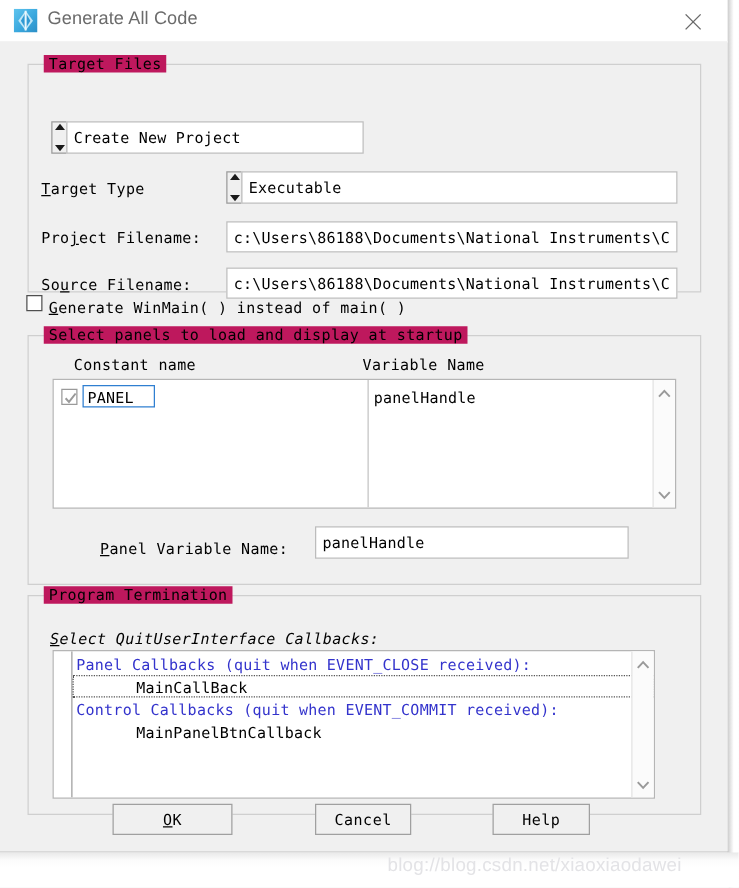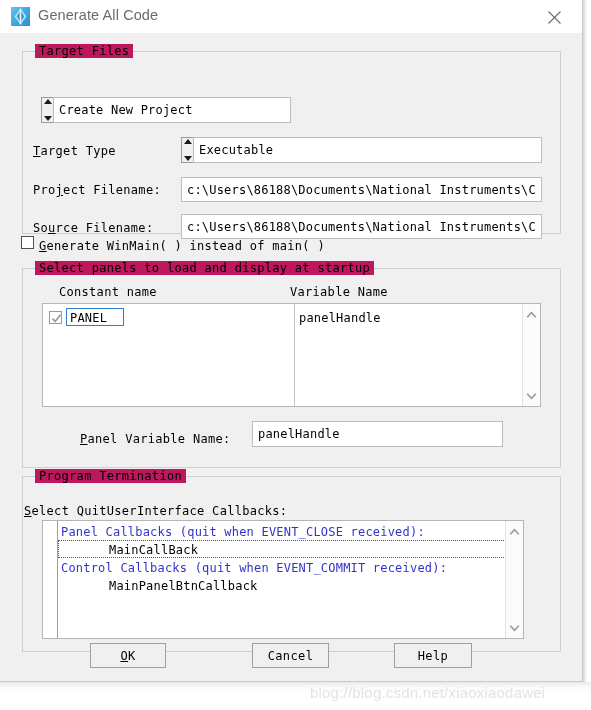--- a/index.html
+++ b/index.html
@@ -335,21 +335,21 @@
       </div>
     </div>
 
     <div class="lbl" style="left:80px; top:399px;"><span class="mn">P</span>anel Variable Name:</div>
     <div class="field" style="left:252px; top:388px; width:251px; height:26px;">panelHandle</div>
 
     <div class="group" style="left:22px; top:443px; width:539px; height:176px;">
       <div class="group-title">Program Termination</div>
     </div>
 
-    <div class="lbl" style="left:24px; top:471px;"><span class="mn">S</span>elect QuitUserInterface Callbacks:</div>
+    <div class="lbl" style="left:40px; top:471px;font-style:italic;"><span class="mn">S</span>elect QuitUserInterface Callbacks:</div>
 
     <div class="listbox" style="left:42px; top:487px; width:482px; height:119px;">
       <div class="left-rule" style="left:14px; top:0; bottom:0;"></div>
 
       <div class="cb-line cb-head" style="left:18px; top:4px;">Panel Callbacks (quit when EVENT_CLOSE received):</div>
 
       <div class="focus-rect" style="left:15px; top:19px; width:466px; height:18px;"></div>
       <div class="cb-line cb-item" style="left:66px; top:22px;">MainCallBack</div>
 
       <div class="cb-line cb-head" style="left:18px; top:40px;">Control Callbacks (quit when EVENT_COMMIT received):</div>
@@ -363,21 +363,21 @@
             </svg>
         </div>
         <div class="arr bot">
           <svg width="11" height="8" viewBox="0 0 11 8">
               <polyline points="1.2,1.7 5.5,6.3 9.8,1.7" class="chev"></polyline>
             </svg>
         </div>
       </div>
     </div>
 
-    <div class="btn" style="left:90px; top:610px; width:76px;">
+    <div class="btn" style="left:90px; top:610px; width:96px;">
       <span><span class="mn">O</span>K</span>
     </div>
     <div class="btn" style="left:252px; top:610px; width:77px;">Cancel</div>
     <div class="btn" style="left:394px; top:610px; width:78px;">Help</div>
 
   </div>
 </div>
 
 <div class="outer-shadow"></div>
 <div class="bottom-shadow"></div>

